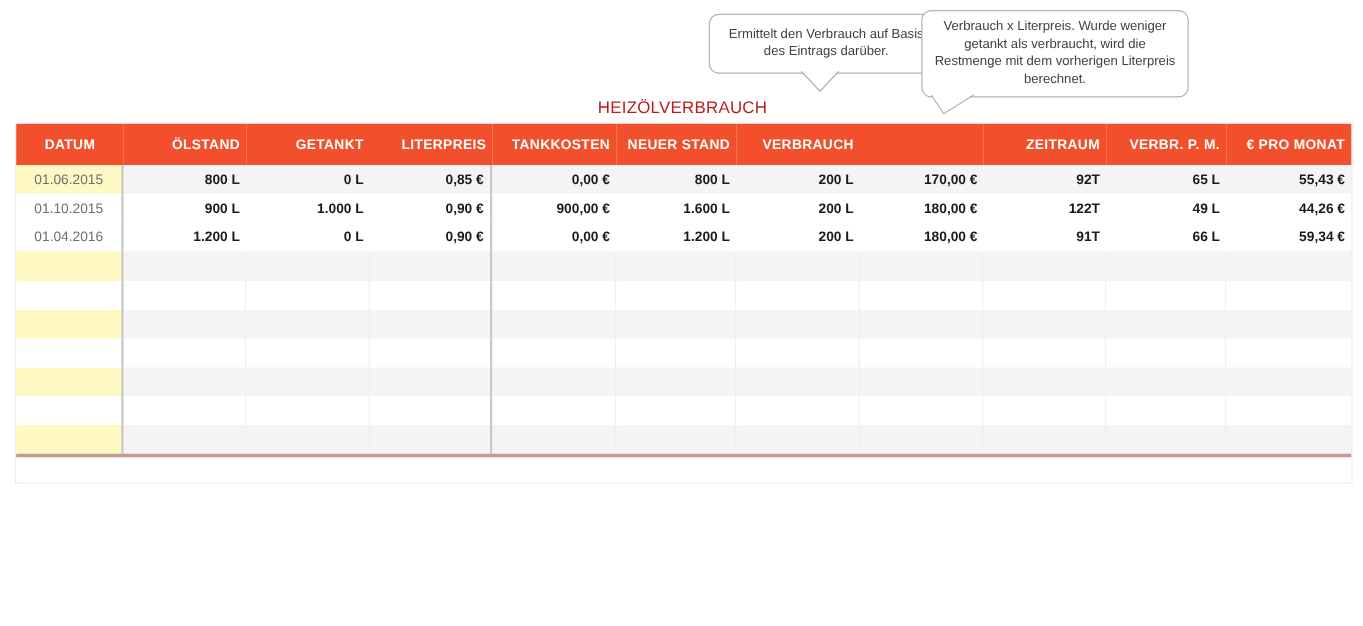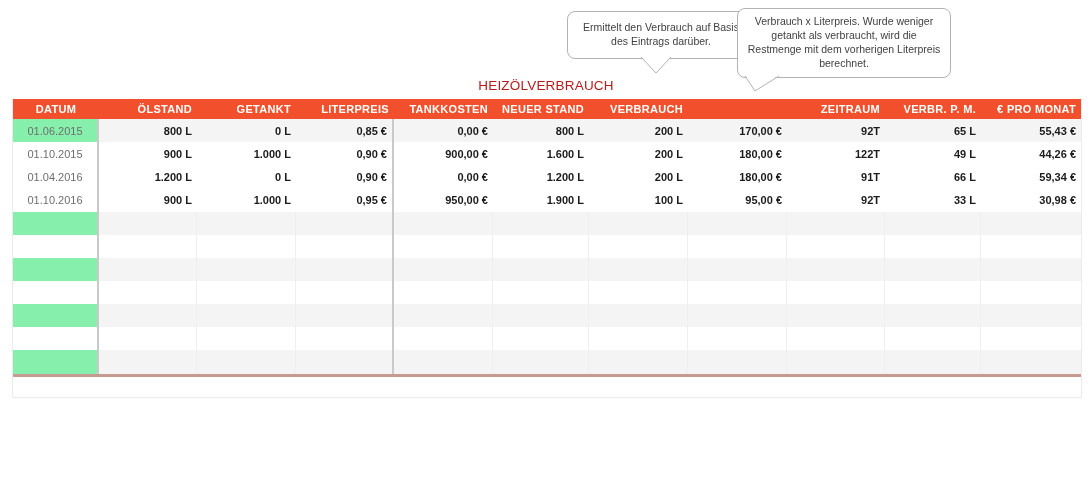--- a/index.html
+++ b/index.html
@@ -35,37 +35,37 @@
     position:absolute;left:12px;top:78px;width:1068px;text-align:center;
     font-size:13.5px;font-weight:normal;color:#b91c1c;letter-spacing:0.2px;
   }
   
   table.sheet{
     position:absolute;left:12px;top:99px;width:1068px;
     border-collapse:separate;border-spacing:0;table-layout:fixed;
     border:1px solid #ebebeb;border-top:none;
   }
   table.sheet th{
-    background:var(--header-bg);height:20px;
+    background:var(--header-bg);height:33px;
     font-size:11px;font-weight:bold;color:var(--header-text);
     text-align:right;padding:0 5px 0 0;letter-spacing:0.3px;
     white-space:nowrap;overflow:hidden;
   }
   table.sheet th.c0{text-align:center;padding:0;}
   table.sheet td{
     height:23.15px;font-size:11px;font-weight:bold;color:var(--value-text);
     text-align:right;padding:0 5px 0 0;white-space:nowrap;overflow:hidden;
     background:#ffffff;
   }
   table.sheet td.c0{
     font-weight:normal;color:var(--date-text);text-align:center;padding:0;
     background:#ffffff;
   }
   tr.g td{background:var(--stripe);}
-  tr.g td.c0{background:#86efac;}
+  tr.g td.c0{background:#fef9c3;}
   table.sheet td.c0, table.sheet td.c3{border-right:2px solid var(--divider);}
   tr.empty td{border-right:1px solid #efefef;}
   tr.empty td.c0, tr.empty td.c3{border-right:2px solid var(--divider);}
   tr.empty td.c10{border-right:none;}
   tr.sep td{height:3px;padding:0;background:var(--sum-line);border-right:none;}
   tr.final td{height:20px;background:#ffffff;border-right:none;}
 </style>
 </head>
 <body>
 
@@ -151,33 +151,20 @@
           <td class="c2">0 L</td>
           <td class="c3">0,90 €</td>
           <td class="c4">0,00 €</td>
           <td class="c5">1.200 L</td>
           <td class="c6">200 L</td>
           <td class="c7">180,00 €</td>
           <td class="c8">91T</td>
           <td class="c9">66 L</td>
           <td class="c10">59,34 €</td>
         </tr>
-        <tr class="w">
-          <td class="c0">01.10.2016</td>
-          <td class="c1">900 L</td>
-          <td class="c2">1.000 L</td>
-          <td class="c3">0,95 €</td>
-          <td class="c4">950,00 €</td>
-          <td class="c5">1.900 L</td>
-          <td class="c6">100 L</td>
-          <td class="c7">95,00 €</td>
-          <td class="c8">92T</td>
-          <td class="c9">33 L</td>
-          <td class="c10">30,98 €</td>
-        </tr>
         <tr class="empty g">
           <td class="c0"></td>
           <td class="c1"></td>
           <td class="c2"></td>
           <td class="c3"></td>
           <td class="c4"></td>
           <td class="c5"></td>
           <td class="c6"></td>
           <td class="c7"></td>
           <td class="c8"></td>

